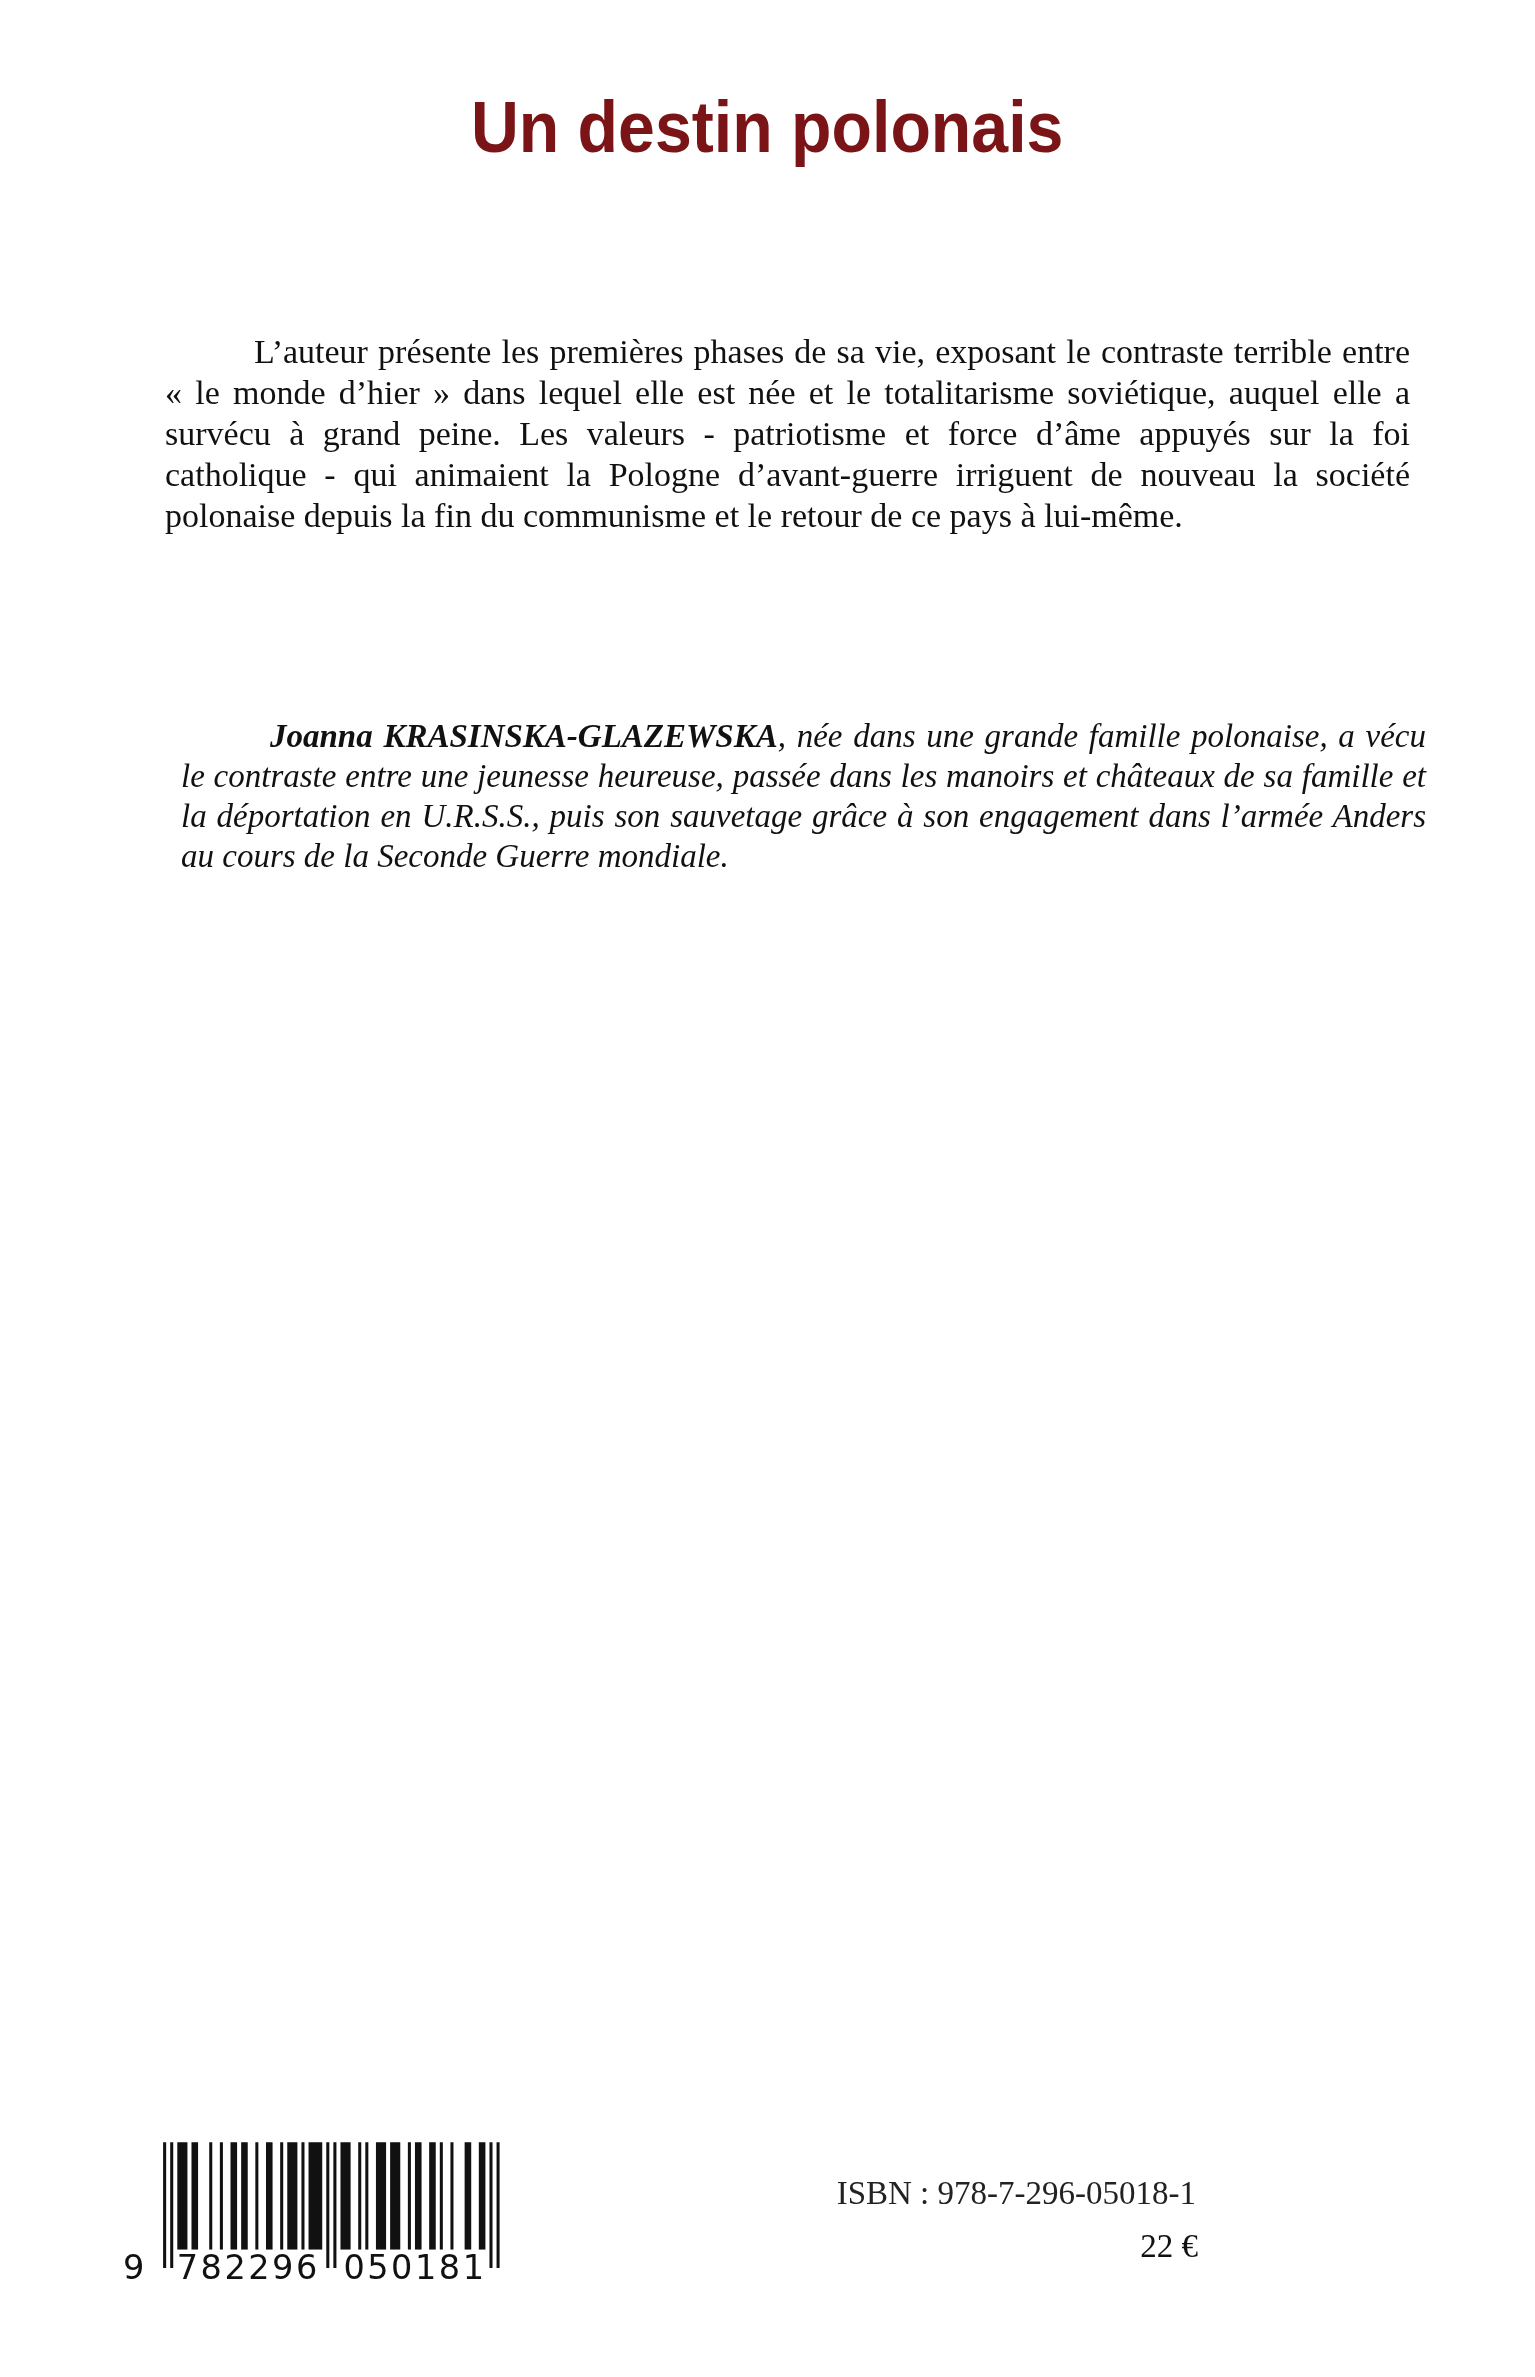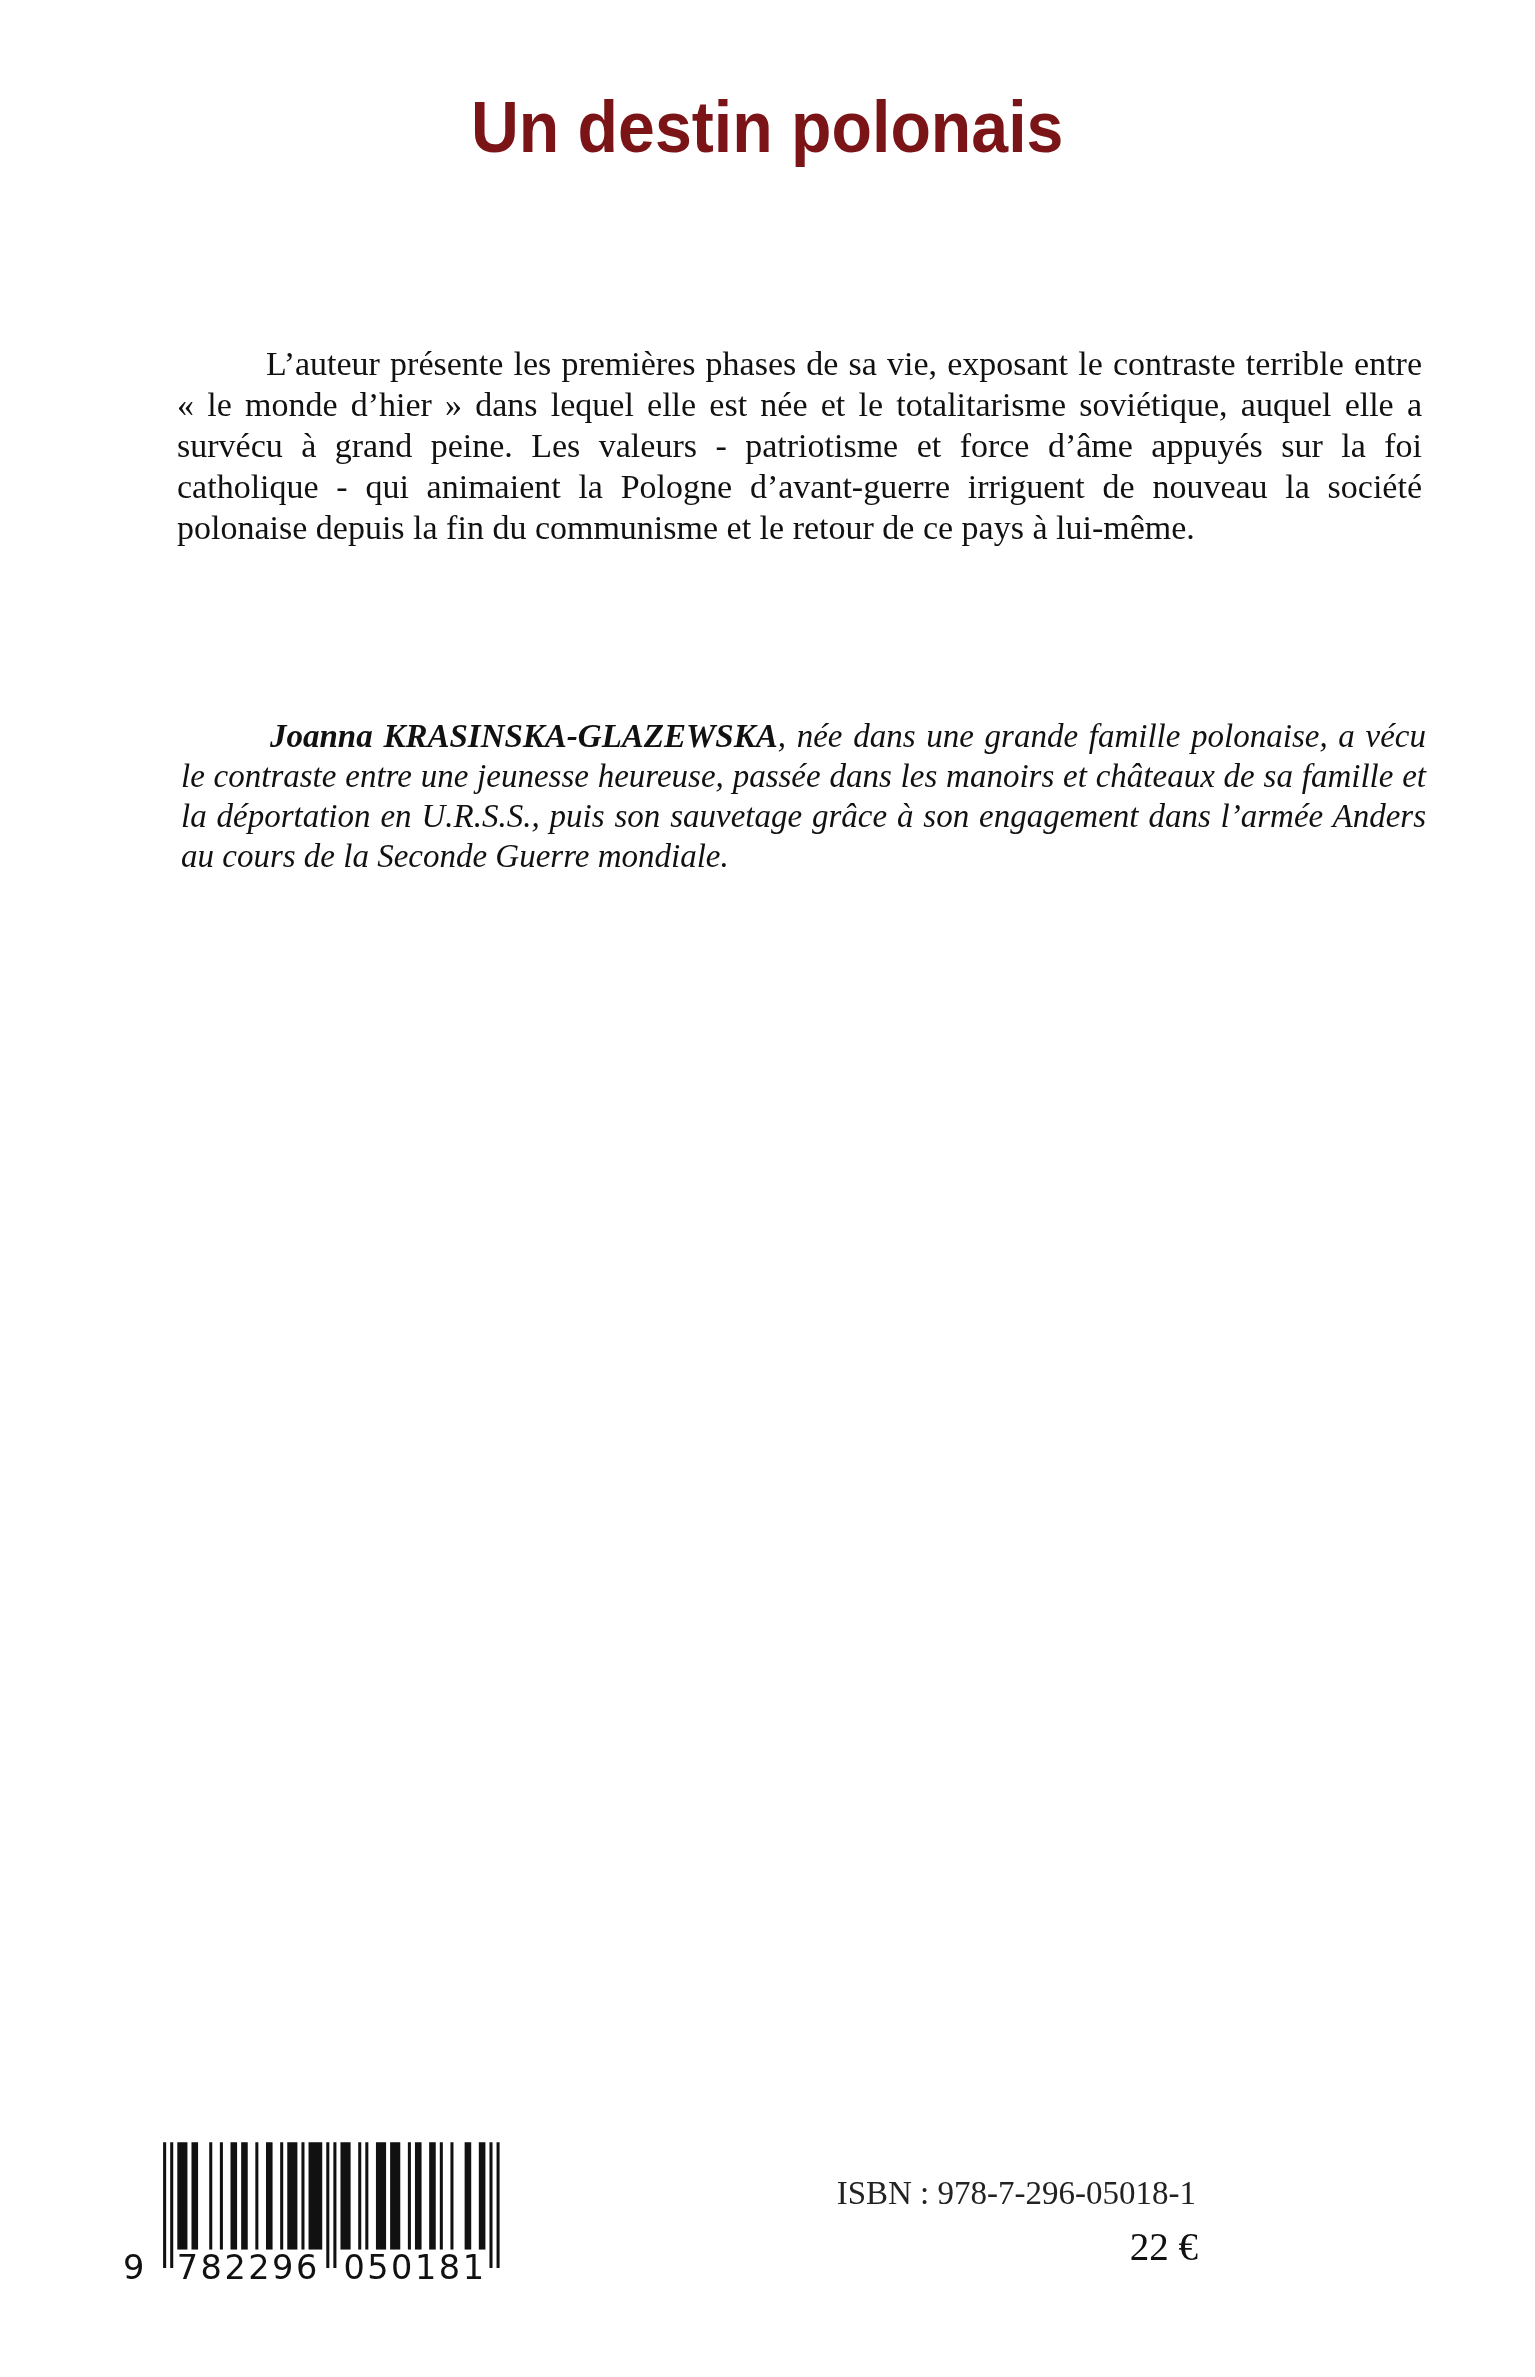--- a/index.html
+++ b/index.html
@@ -13,21 +13,21 @@
       font-weight: bold; font-size: 72px; line-height: 92px;
       color: #7b1417; letter-spacing: 0px;
       transform: scaleX(0.92); transform-origin: 763px 0;
     }
 
     .synopsis {
       position: absolute; left: 165px; width: 1245px; top: 331px;
       font-family: "Liberation Serif", serif;
       font-size: 34px; line-height: 41px;
       color: #111; text-align: justify; text-indent: 89px;
-      margin: 12px;
+      margin: 0;
     }
 
     .bio {
       position: absolute; left: 165px; width: 1245px; top: 700px;
       font-family: "Liberation Serif", serif;
       font-style: italic; font-size: 33px; line-height: 40px;
       color: #111; text-align: justify; text-indent: 89px;
       margin: 16px;
     }
     .bio .author-name { font-weight: bold; }
@@ -38,21 +38,21 @@
     .barcode svg { position: absolute; left: 0; top: 0; }
 
     .isbn {
       position: absolute; right: 124px; top: 2174px;
       font-family: "Liberation Serif", serif;
       font-size: 33px; line-height: 39px; color: #222; white-space: nowrap;
     }
     .price {
       position: absolute; right: 122px; top: 2227px;
       font-family: "Liberation Serif", serif;
-      font-size: 39px; line-height: 39px; color: #111; white-space: nowrap;
+      font-size: 33px; line-height: 39px; color: #111; white-space: nowrap;
     }
   </style>
 </head>
 <body>
 
 <div class="page">
 
   <div class="title">Un destin polonais</div>
 
   <p class="synopsis">L’auteur présente les premières phases de sa vie, exposant le contraste terrible entre « le monde d’hier » dans lequel elle est née et le totalitarisme soviétique, auquel elle a survécu à grand peine. Les valeurs - patriotisme et force d’âme appuyés sur la foi catholique - qui animaient la Pologne d’avant-guerre irriguent de nouveau la société polonaise depuis la fin du communisme et le retour de ce pays à lui-même.</p>

